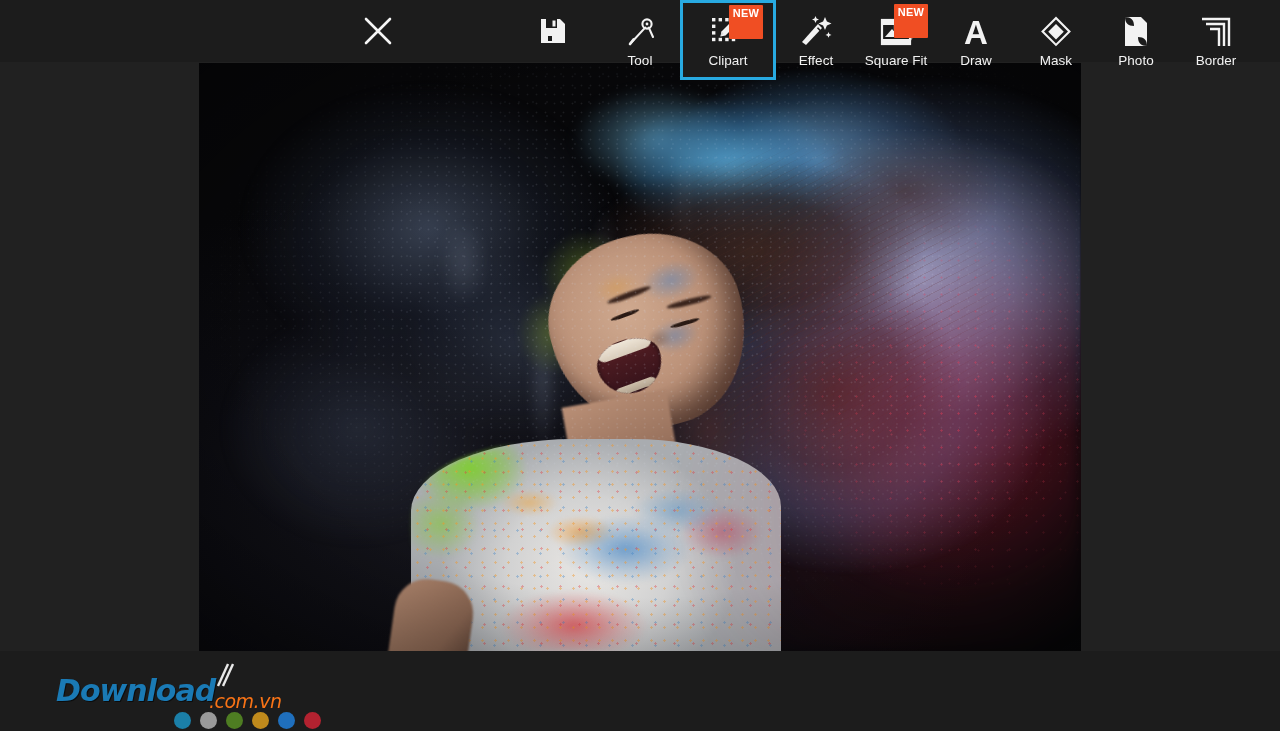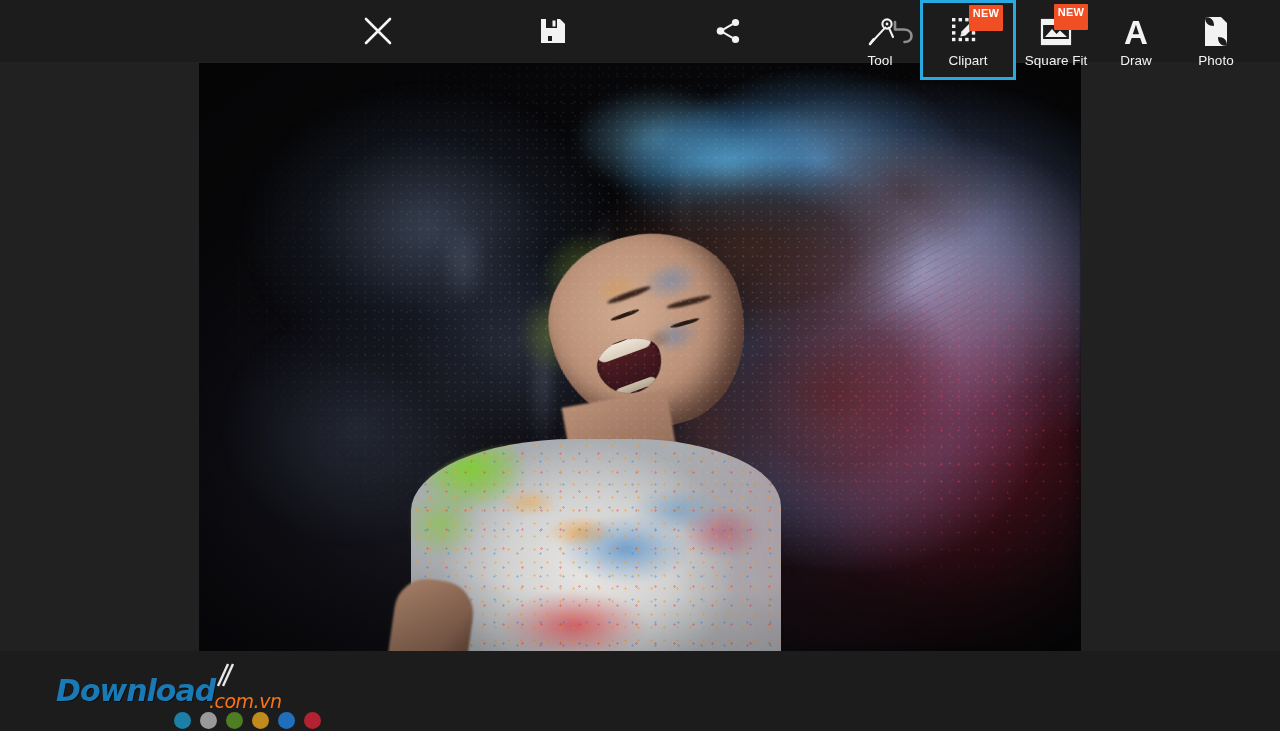--- a/index.html
+++ b/index.html
@@ -431,21 +431,21 @@
   }
   .badge-new {
     position: absolute;
     top: 2px;
     right: 8px;
     background: #f04e23;
     color: #fff;
     font-size: 11px;
     font-weight: 700;
     line-height: 1;
-    padding: 3px 4px 12px 4px;
+    padding: 3px 4px 20px 4px;
     letter-spacing: .2px;
     border-radius: 1px;
     z-index: 3;
   }
   .tool-item.selected .badge-new { top: 2px; right: 10px; }
 </style>
 </head>
 <body>
 
 <div id="app">
@@ -579,20 +579,32 @@
             <rect x="22.8" y="22.8" width="3.4" height="3.4"></rect>
             <rect x="22.8" y="16.2" width="3.4" height="3.4"></rect>
           </g>
           <path d="M24.5 4.5 L28.5 8.5 L16.5 20.5 L11.5 21.5 L12.5 16.5 Z" fill="#f2f2f2"></path>
           <path d="M11.5 21.5 L12.5 16.5 L14.6 18.6 Z" fill="#d9d9d9"></path>
         </svg>
       </div>
       <div class="tool-label">Clipart</div>
     </div>
 
+    <div class="tool-item">
+      <div class="tool-icon">
+        <svg width="36" height="34" viewBox="0 0 36 34">
+          <path d="M4 30 L20 12 L24 16 L8 33 Z" fill="#f2f2f2" transform="translate(0,-3)"></path>
+          <path d="M19.5 12.8 L23.2 16.5" stroke="#1c1c1c" stroke-width="1.6"></path>
+          <path d="M27 2 L28.9 6.6 L33.5 8.5 L28.9 10.4 L27 15 L25.1 10.4 L20.5 8.5 L25.1 6.6 Z" fill="#f2f2f2"></path>
+          <path d="M17.5 1 L18.6 3.5 L21 4.5 L18.6 5.5 L17.5 8 L16.4 5.5 L14 4.5 L16.4 3.5 Z" fill="#f2f2f2"></path>
+          <path d="M30.5 17 L31.4 19 L33.5 19.9 L31.4 20.8 L30.5 22.8 L29.6 20.8 L27.5 19.9 L29.6 19 Z" fill="#f2f2f2"></path>
+        </svg>
+      </div>
+      <div class="tool-label">Effect</div>
+    </div>
 
 
     <div class="tool-item">
       <div class="badge-new">NEW</div>
       <div class="tool-icon">
         <svg width="34" height="32" viewBox="0 0 34 32">
           <rect x="3" y="4" width="28" height="24" fill="none" stroke="#f2f2f2" stroke-width="2.2"></rect>
           <rect x="3" y="4" width="28" height="5" fill="#f2f2f2"></rect>
           <rect x="3" y="23" width="28" height="5" fill="#f2f2f2"></rect>
           <path d="M6 21 L13 13 L17.5 18 L21 14.5 L28 21 Z" fill="#f2f2f2"></path>
@@ -604,29 +616,48 @@
 
     <div class="tool-item">
       <div class="tool-icon">
         <svg width="30" height="34" viewBox="0 0 30 34">
           <text x="15" y="29" text-anchor="middle" font-family="Liberation Sans, sans-serif" font-size="33" font-weight="700" fill="#f2f2f2">A</text>
         </svg>
       </div>
       <div class="tool-label">Draw</div>
     </div>
 
+    <div class="tool-item">
+      <div class="tool-icon">
+        <svg width="34" height="34" viewBox="0 0 34 34">
+          <rect x="17" y="3" width="19" height="19" transform="rotate(45 17 3)" fill="none" stroke="#f2f2f2" stroke-width="2.1"></rect>
+          <rect x="17" y="9" width="11" height="11" transform="rotate(45 17 9)" fill="#f2f2f2"></rect>
+        </svg>
+      </div>
+      <div class="tool-label">Mask</div>
+    </div>
 
 
     <div class="tool-item">
       <div class="tool-icon">
         <svg width="30" height="34" viewBox="0 0 30 34">
           <path d="M4 2 H20 L26 8 V31 H4 Z" fill="#f2f2f2"></path>
           <path d="M4 2 C10 2 13 5 13 11 C7 11 4 8 4 2 Z" fill="#1c1c1c"></path>
           <path d="M26 31 C20 31 17 28 17 22 C23 22 26 25 26 31 Z" fill="#1c1c1c"></path>
         </svg>
       </div>
       <div class="tool-label">Photo</div>
     </div>
 
+    <div class="tool-item">
+      <div class="tool-icon">
+        <svg width="32" height="32" viewBox="0 0 32 32">
+          <path d="M2 3 H29 V30" fill="none" stroke="#f2f2f2" stroke-width="2.4"></path>
+          <path d="M6 8 H24 V30" fill="none" stroke="#f2f2f2" stroke-width="2.4"></path>
+          <path d="M10 13 H19 V30" fill="none" stroke="#f2f2f2" stroke-width="2.4"></path>
+        </svg>
+      </div>
+      <div class="tool-label">Border</div>
+    </div>
 
   </div>
 
 </div>
 
 </body></html>

